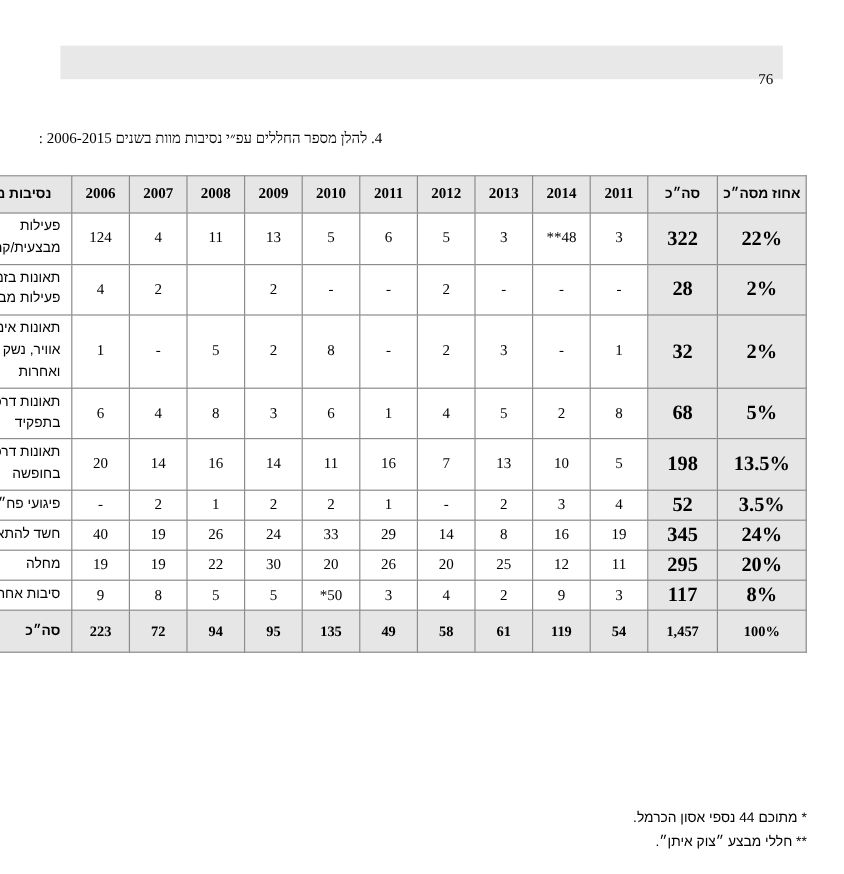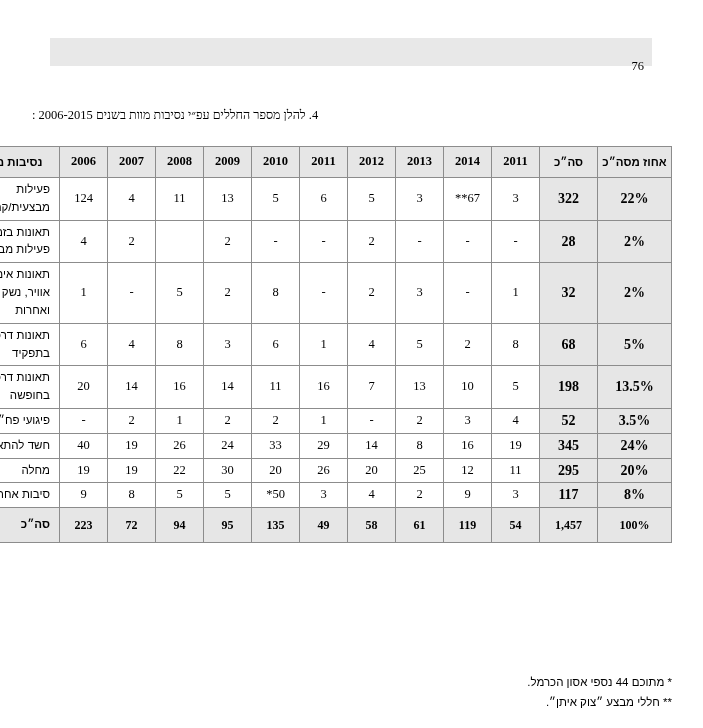--- a/index.html
+++ b/index.html
@@ -98,21 +98,21 @@
   table.deaths tbody td.num {
     background: #ffffff;
     font-family: "Liberation Serif", serif;
     font-size: 12.5px;
     direction: ltr;
   }
   table.deaths tbody td.shade {
     background: #e6e6e6;
     font-weight: bold;
     font-family: "Liberation Serif", serif;
-    font-size: 14px;
+    font-size: 17px;
     direction: ltr;
   }
   table.deaths tbody td.cause {
     background: #ffffff;
     text-align: right;
     padding: 3px 9px 3px 4px;
     direction: rtl;
     font-family: "Liberation Sans", sans-serif;
     font-size: 11.5px;
     line-height: 1.55;
@@ -193,21 +193,21 @@
         <th class="yr">2007</th>
         <th class="yr">2006</th>
         <th>נסיבות מוות</th>
       </tr>
     </thead>
     <tbody id="tbody">
         <tr>
           <td class="shade">22%</td>
           <td class="shade">322</td>
           <td class="num">3</td>
-          <td class="num">**67</td>
+          <td class="num">**48</td>
           <td class="num">3</td>
           <td class="num">5</td>
           <td class="num">6</td>
           <td class="num">5</td>
           <td class="num">13</td>
           <td class="num">11</td>
           <td class="num">4</td>
           <td class="num">124</td>
           <td class="cause">פעילות מבצעית/קרב</td>
         </tr>

